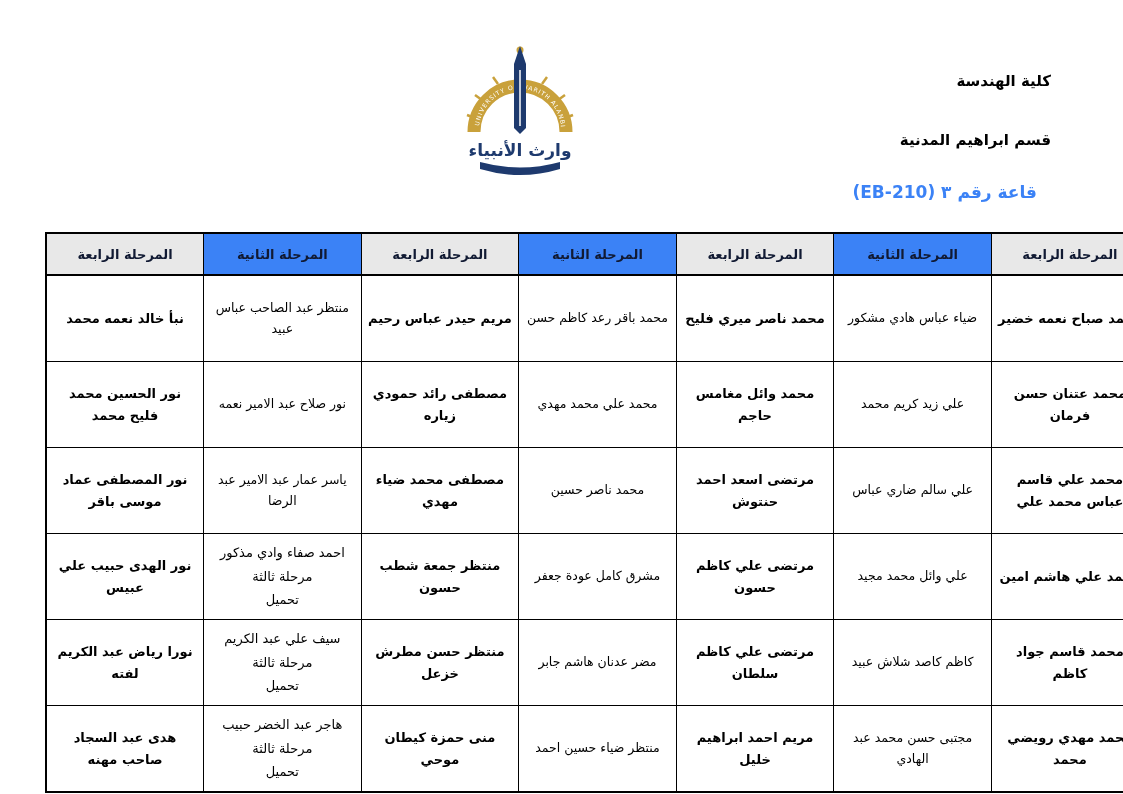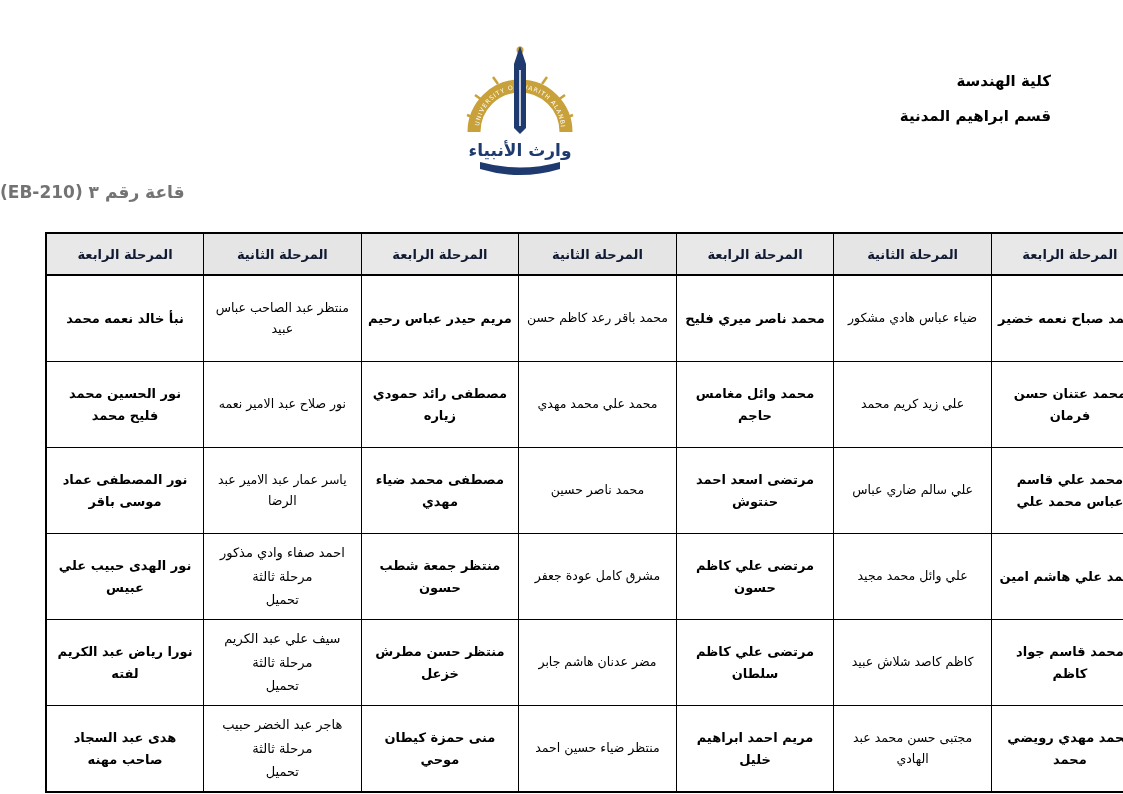--- a/index.html
+++ b/index.html
@@ -5,38 +5,38 @@
   html,body{margin:0;padding:0;}
   body{
     width:1123px;height:794px;background:#ffffff;position:relative;
     font-family:"DejaVu Sans","Liberation Sans",sans-serif;color:#000;
     overflow:hidden;
   }
   .college-block{
     position:absolute;top:74px;right:72px;text-align:right;direction:rtl;
     font-weight:bold;font-size:15px;line-height:1;color:#000;
   }
-  .college-block .line1{margin-bottom:20px;text-align:right;}
+  .college-block .line1{margin-bottom:44px;text-align:right;}
   .logo{position:absolute;top:40px;left:455px;width:130px;height:142px;}
   .hall-title{
-    position:absolute;top:182px;left:0;width:1037px;text-align:left;
-    direction:rtl;font-weight:bold;font-size:17px;color:#737373;
+    position:absolute;top:182px;left:0;width:1037px;text-align:right;
+    direction:rtl;font-weight:bold;font-size:17px;color:#3b82f6;
   }
   table.seating{
     position:absolute;left:45px;top:232px;width:1105px;
     border-collapse:collapse;table-layout:fixed;direction:ltr;
     border:2px solid #000;
   }
   table.seating th{
     height:38px;border:1px solid #000;border-bottom:2px solid #000;
     font-size:13px;font-weight:bold;text-align:center;vertical-align:middle;
     direction:rtl;color:#111a33;
   }
   table.seating th.h-fourth{background:#e8e8e8;}
-  table.seating th.h-second{background:#e5e5e5;}
+  table.seating th.h-second{background:#3b82f6;}
   table.seating td{
     height:81px;border:1px solid #000;background:#fff;
     text-align:center;vertical-align:middle;direction:rtl;
     font-size:12.5px;line-height:1.65;padding:2px 6px;
   }
   table.seating td.bold{font-weight:bold;font-size:13px;}
   table.seating td.normal{font-weight:normal;}
   table.seating td.note{font-weight:normal;font-size:13px;line-height:1.8;}
 </style>
 </head>

